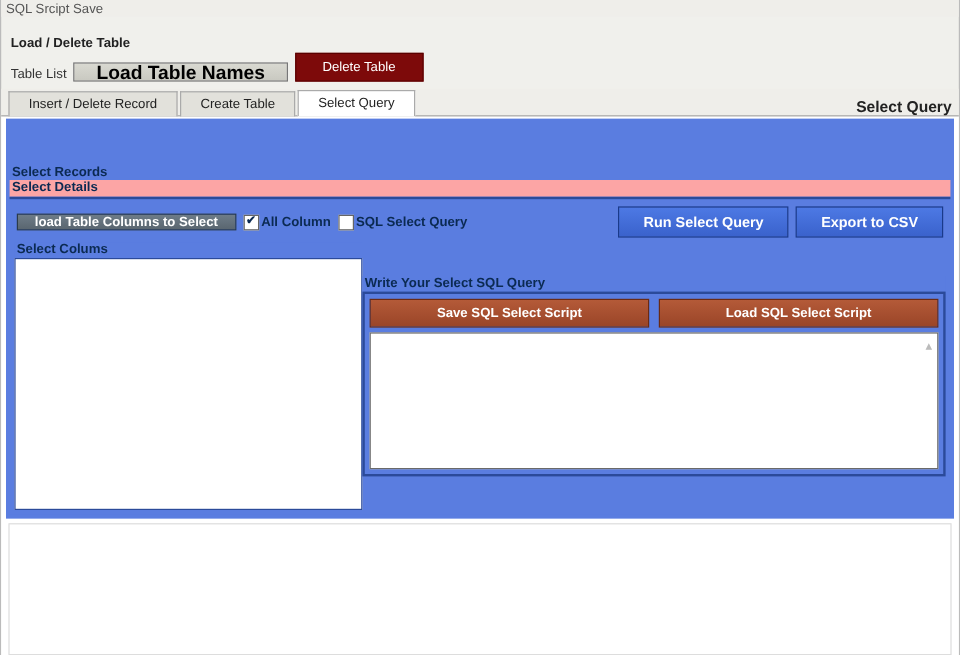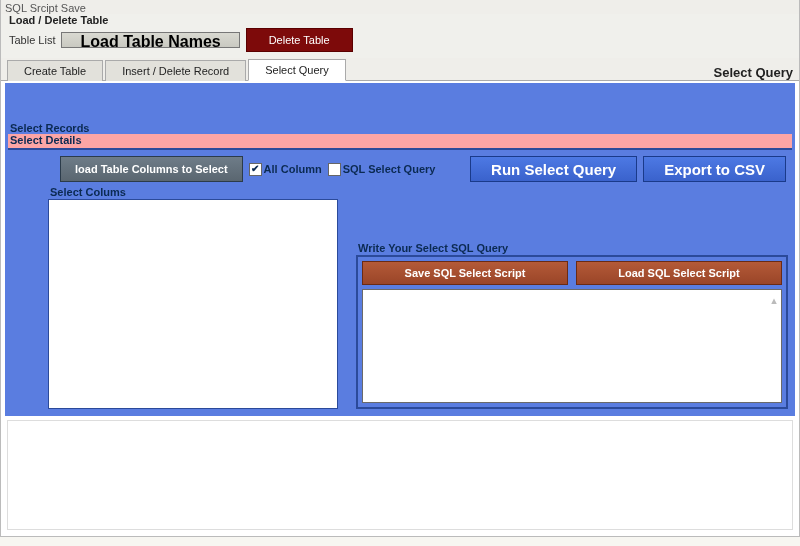--- a/index.html
+++ b/index.html
@@ -23,25 +23,25 @@
     padding: 2px 4px 0 4px;
     background: #efeeea;
   }
   .section-loadtable {
     padding: 0 4px 6px 8px;
   }
   .section-title {
     font-weight: bold;
     font-size: 11px;
     color: #222;
-    margin: 0 0 2px 0;
+    margin: 16px 0 2px 0;
   }
   .row {
     display: flex;
-    align-items: center;
+    align-items: flex-end;
     gap: 6px;
   }
   .lbl { color: #333; }
   .dropdown {
     display: inline-flex;
     align-items: center;
     justify-content: space-between;
     width: 190px;
     height: 22px;
     border: 1px solid #888;
@@ -133,38 +133,37 @@
     background: #5a7de0;
     padding: 4px;
   }
   .toolbar-row {
     display: flex;
     align-items: center;
     gap: 6px;
     padding: 2px 2px 4px 2px;
   }
   .btn-steel {
-    height: 26px;
+    height: 14px;
     padding: 0 14px;
     border: 1px solid #2b3b4a;
     background: linear-gradient(#6e7c88, #5a6670);
     color: #fff;
     font-weight: bold;
     font-size: 11px;
     cursor: pointer;
-    margin-left: 46px;
   }
   .btn-blue {
     height: 26px;
     padding: 0 20px;
     border: 1px solid #1a3a8a;
     background: linear-gradient(#4d79e4, #3a62cc);
     color: #fff;
     font-weight: bold;
-    font-size: 15px;
+    font-size: 12px;
     cursor: pointer;
   }
   .btn-brown {
     height: 24px;
     flex: 1;
     border: 1px solid #6a2a14;
     background: linear-gradient(#b45a38, #9a4528);
     color: #fff;
     font-weight: bold;
     font-size: 11px;
@@ -182,23 +181,22 @@
     width: 13px; height: 13px;
     border: 1px solid #666;
     background: #fff;
     display: inline-flex;
     align-items: center; justify-content: center;
     font-size: 10px;
     line-height: 1;
   }
   .columns-row {
     display: flex;
-    gap: 18px;
-    align-items: flex-end;
-    margin-left: 36px;
+    gap: 0;
+    align-items: center;
   }
   .col-left, .col-right {
     display: flex; flex-direction: column;
   }
   .col-left { flex: 0 0 290px; }
   .col-right { flex: 1; }
   .group-label {
     color: #0b2a52;
     font-weight: bold;
     font-size: 11px;
@@ -265,22 +263,22 @@
   <div class="section-loadtable">
     <div class="section-title">Load / Delete Table</div>
     <div class="row">
       <span class="lbl">Table List</span>
       <button class="btn-gray">Load Table Names</button>
       <button class="btn-red">Delete Table</button>
     </div>
   </div>
 
   <div class="tabstrip">
+    <div class="tab">Insert / Delete Record</div>
     <div class="tab">Create Table</div>
-    <div class="tab">Insert / Delete Record</div>
     <div class="tab active">Select Query</div>
     <div class="tab-right-label">Select Query</div>
   </div>
 
   <div class="tab-body">
     <div class="blue-panel">
       <div class="blue-header">Select Records</div>
       <div class="blue-subheader">Select Details</div>
       <div class="blue-inner">
 

